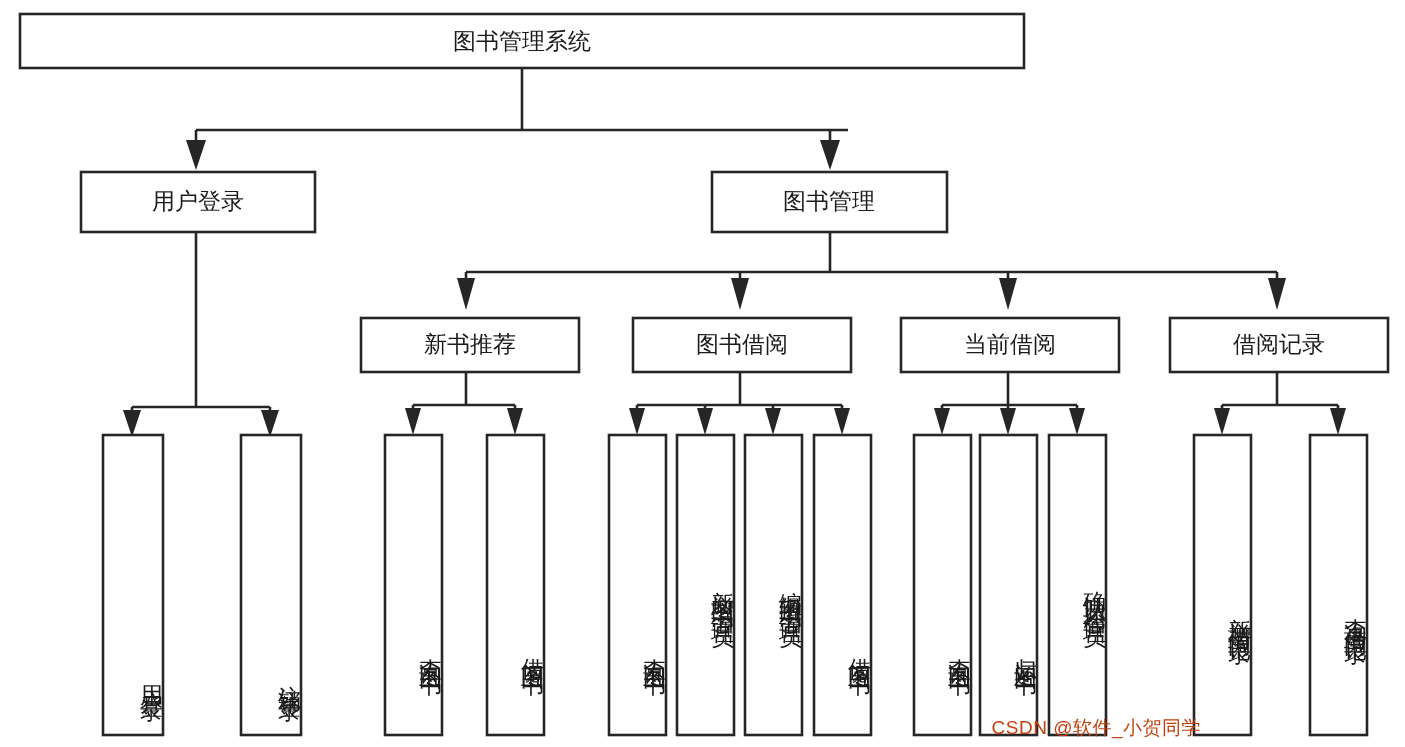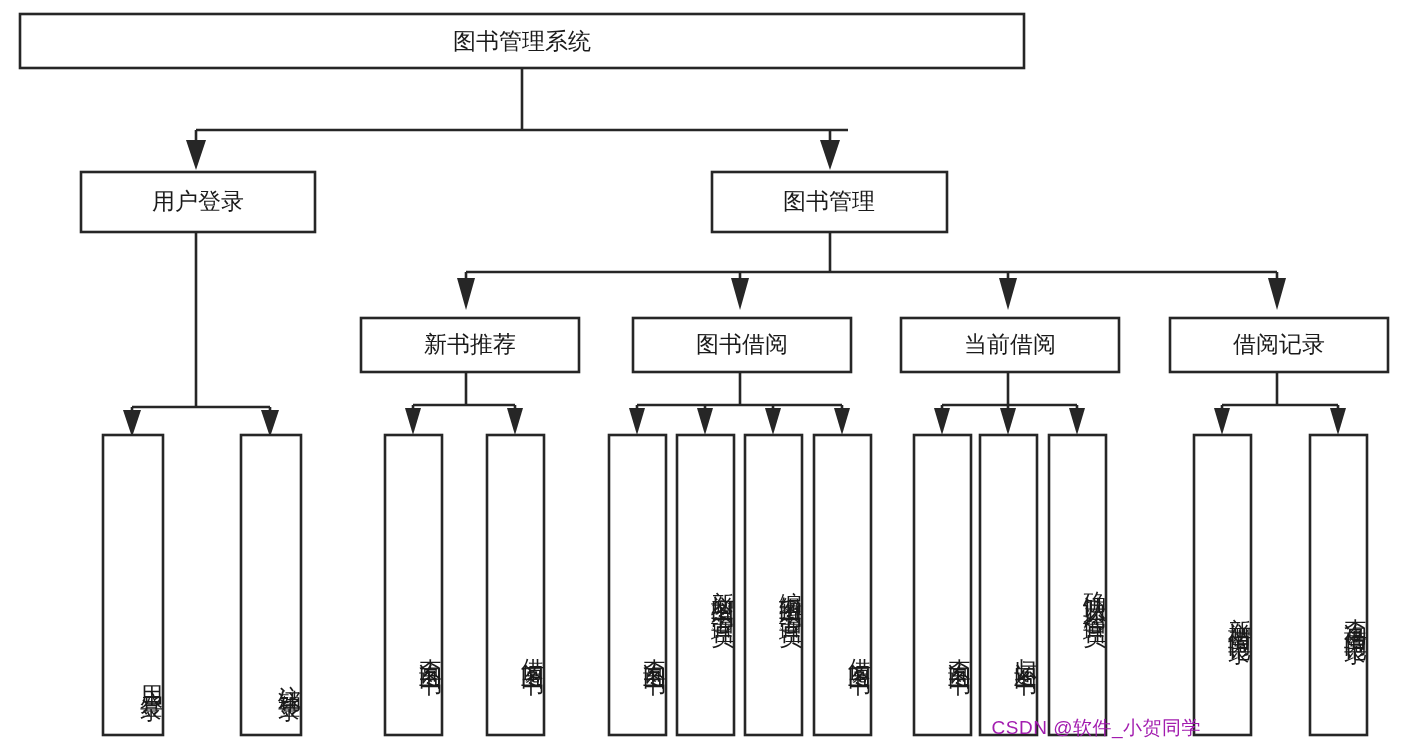--- a/index.html
+++ b/index.html
@@ -62,21 +62,21 @@
     text-align: center;
     display: flex;
     align-items: flex-start;
     justify-content: center;
     pointer-events: none;
   }
   .watermark {
     position: absolute;
     font-family: "Liberation Sans", "DejaVu Sans", sans-serif;
     font-size: 19px;
-    color: #a21caf;
+    color: #c2410c;
     white-space: nowrap;
     letter-spacing: 0.5px;
   }
 </style>
 </head>
 <body>
 
 <div id="diagram-root">
 
   <svg class="chart-svg" viewBox="0 0 1405 747">

